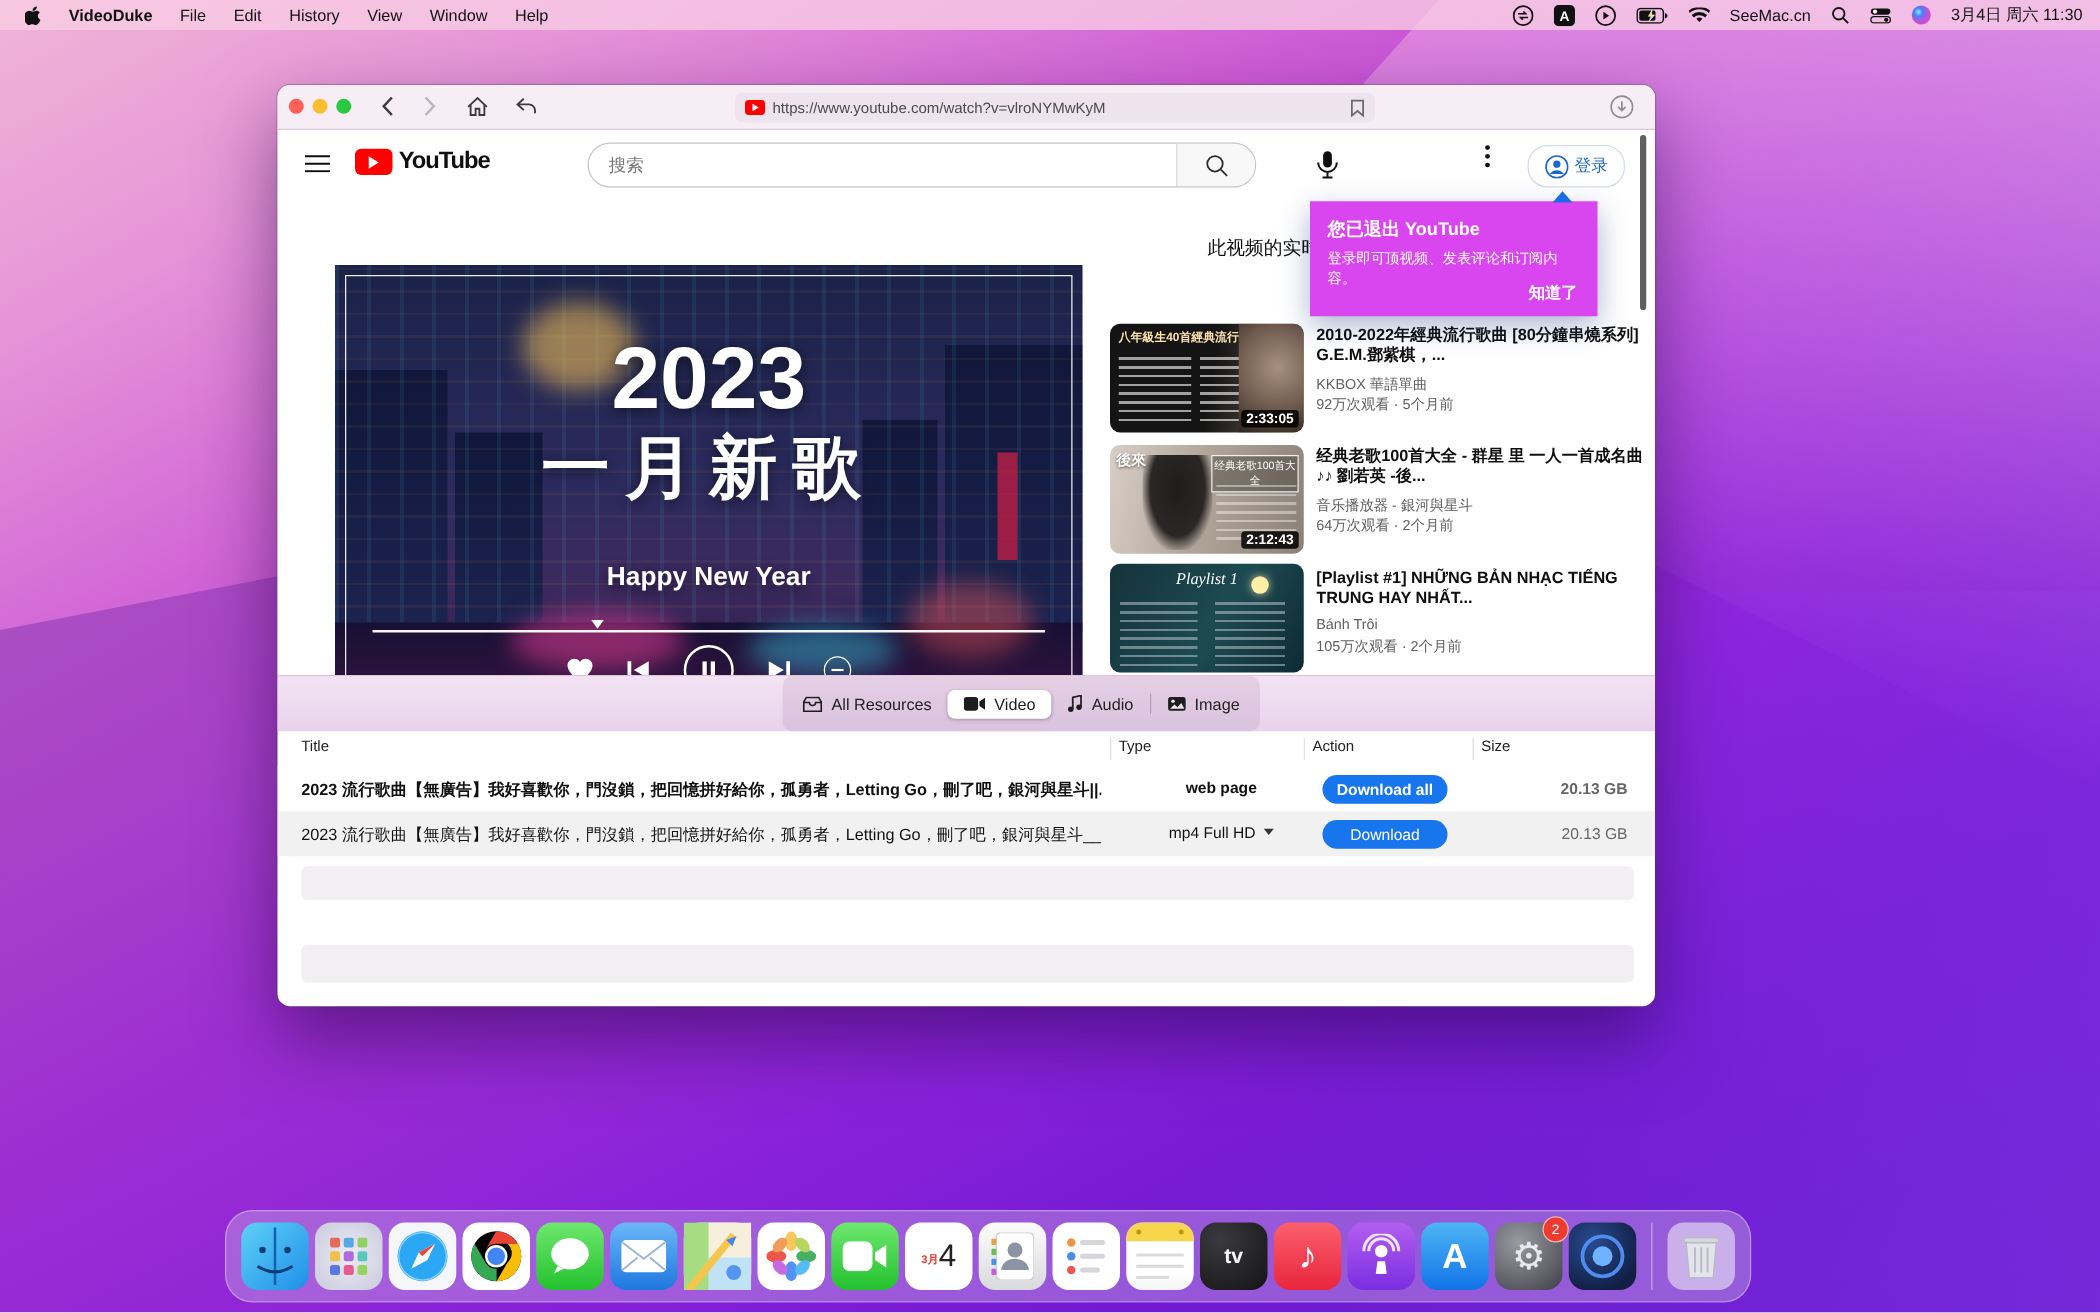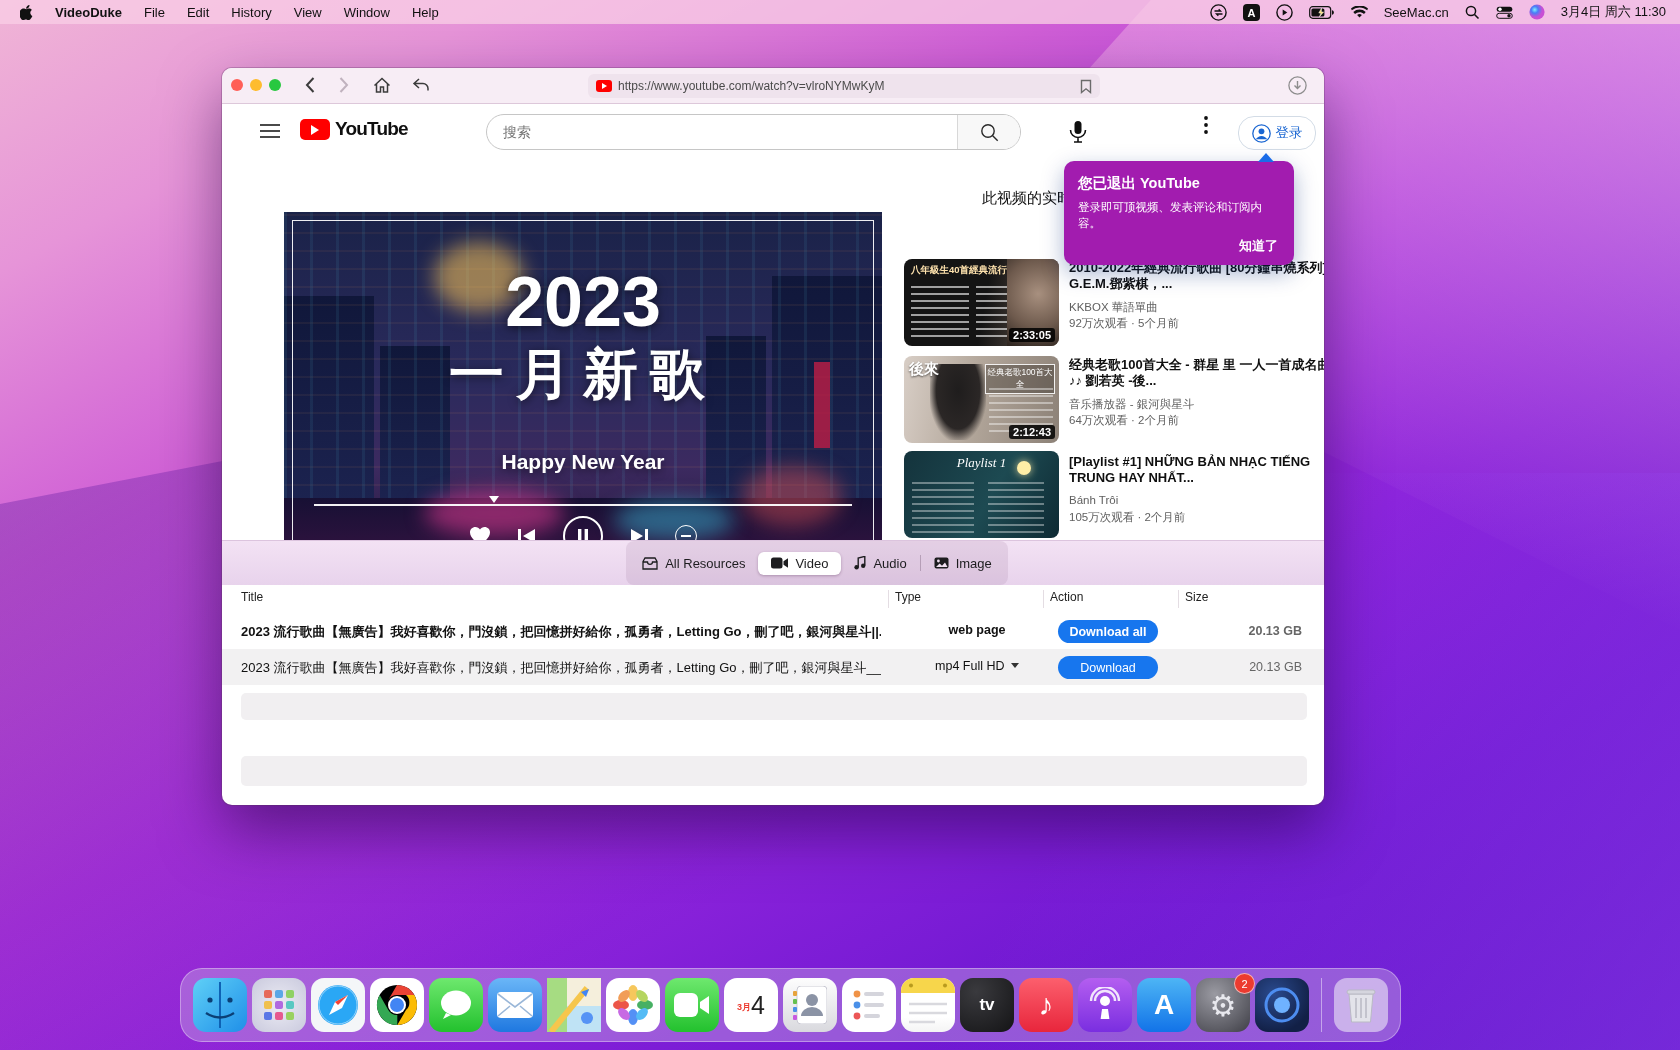--- a/index.html
+++ b/index.html
@@ -29,21 +29,21 @@
     box-shadow:0 26px 60px rgba(30,0,60,.5),0 0 0 1px rgba(120,70,120,.35);overflow:hidden;}
   #toolbar{left:0;top:0;width:1102px;height:35px;background:#f7edf5;border-bottom:1px solid #ddc8da;}
   .tl{width:12px;height:12px;border-radius:50%;top:11px;}
   .nav-ico{top:5px;width:24px;height:24px;display:flex;align-items:center;justify-content:center;color:#4a4a4a;}
   #urlbar{left:366px;top:6px;width:512px;height:24px;background:#efe3ed;border-radius:6px;
     display:flex;align-items:center;padding:0 8px;box-sizing:border-box;gap:6px;}
   #urlbar .yt-fav{width:16px;height:12px;background:#f00;border-radius:3px;position:relative;flex:0 0 auto;}
   #urlbar .yt-fav::after{content:"";position:absolute;left:6px;top:3px;border-left:5px solid #fff;border-top:3px solid transparent;border-bottom:3px solid transparent;}
   #urlbar .url{font-size:12px;color:#4b4b4b;white-space:nowrap;overflow:hidden;flex:1;}
   
-  #ytpage{left:0;top:36px;width:1102px;height:436px;background:#fff;overflow:hidden;margin-left:16px;}
+  #ytpage{left:0;top:36px;width:1102px;height:436px;background:#fff;overflow:hidden;}
   #ytlogo-box{width:30px;height:21px;background:#f00;border-radius:5px;position:relative;}
   #ytlogo-box::after{content:"";position:absolute;left:11px;top:6px;border-left:8px solid #fff;border-top:5px solid transparent;border-bottom:5px solid transparent;}
   #ytlogo-text{font-size:19px;font-weight:bold;letter-spacing:-0.8px;color:#0f0f0f;}
   #ytsearch{left:248px;top:10px;width:535px;height:36px;border:1px solid #c6c6c6;border-radius:19px;display:flex;box-sizing:border-box;overflow:hidden;background:#fff;}
   #ytsearch input{border:0;outline:0;flex:1;padding:0 16px;font-size:14px;font-family:inherit;color:#0f0f0f;background:transparent;}
   #ytsearch .loupe{width:62px;background:#f8f8f8;border-left:1px solid #d8d8d8;display:flex;align-items:center;justify-content:center;}
   .signin{left:1000px;top:12px;width:76px;height:32px;border:1px solid #d3dce6;border-radius:16px;display:flex;align-items:center;justify-content:center;gap:5px;color:#1a66d2;font-size:13.5px;background:#fff;}
   
   #player{left:46px;top:108px;width:598px;height:364px;overflow:hidden;background:linear-gradient(#1a2248 0%,#2a2a5c 45%,#3c2a60 70%,#241637 100%);}
   #player .bld{position:absolute;bottom:70px;background:linear-gradient(#10173a,#1c2350);}
@@ -61,21 +61,21 @@
   .circle-btn{width:40px;height:40px;border:2px solid #fff;border-radius:50%;display:flex;align-items:center;justify-content:center;box-sizing:border-box;}
   .mini-circle{width:22px;height:22px;border:1.5px solid #fff;border-radius:50%;display:flex;align-items:center;justify-content:center;box-sizing:border-box;}
   
   .thumb{left:666px;width:155px;height:87px;border-radius:8px;overflow:hidden;position:absolute;}
   .dur{position:absolute;right:4px;bottom:4px;background:rgba(0,0,0,.85);color:#fff;font-size:11px;font-weight:bold;padding:1px 4px;border-radius:3px;}
   .sg-title{left:831px;width:268px;font-size:13px;line-height:16px;font-weight:bold;color:#0f0f0f;position:absolute;}
   .sg-meta{left:831px;width:268px;font-size:11.5px;color:#606060;position:absolute;}
   .songlist{position:absolute;opacity:.8;
      background:repeating-linear-gradient(0deg,rgba(255,255,255,.75) 0 2px,transparent 2px 7px);}
   
-  #toast{left:826px;top:57px;width:230px;height:104px;background:#a21caf;border-radius:10px;color:#fff;z-index:6;box-shadow:0 8px 22px rgba(0,40,120,.35);}
+  #toast{left:826px;top:57px;width:230px;height:92px;background:#d946ef;border-radius:0;color:#fff;z-index:6;box-shadow:0 8px 22px rgba(0,40,120,.35);}
   #toast .tri{position:absolute;top:-8px;right:20px;width:0;height:0;border-left:8px solid transparent;border-right:8px solid transparent;border-bottom:9px solid #1b6ce8;}
   
   #tabbar{left:0;top:472px;width:1102px;height:44px;background:linear-gradient(#f3e2f4,#e8d3ec);border-top:1px solid #dcc4de;display:flex;justify-content:center;padding-left:44px;}
   #seg{display:flex;align-items:center;background:rgba(150,110,150,.16);border-radius:8px;padding:3px;}
   .seg-item{display:flex;align-items:center;gap:7px;padding:4px 13px;font-size:13px;color:#1d1d1f;border-radius:6px;}
   .seg-item.sel{background:#fff;box-shadow:0 1px 3px rgba(60,20,60,.3);}
   .seg-sep{width:1px;height:16px;background:rgba(60,30,60,.25);}
   
   .th{position:absolute;font-size:12px;color:#222;}
   .colsep{position:absolute;width:1px;height:18px;background:#e4dde3;top:522px;}
@@ -322,21 +322,21 @@
       <div class="songlist" style="left:72px;top:22px;width:40px;height:56px;"></div>
       <div style="position:absolute;right:0;top:0;width:52px;height:100%;background:radial-gradient(circle at 60% 40%,#a8907f 0%,#6e5a4d 55%,#2a221d 100%);"></div>
       <span class="dur">2:33:05</span>
     </div>
     <div class="sg-title" style="top:156px;height:32px;overflow:hidden;">2010-2022年經典流行歌曲 [80分鐘串燒系列] G.E.M.鄧紫棋，...</div>
     <div class="sg-meta" style="top:196px;">KKBOX 華語單曲</div>
     <div class="sg-meta" style="top:212px;">92万次观看 · 5个月前</div>
 
     <div class="thumb" style="top:252px;background:linear-gradient(100deg,#d8cec6 0%,#b3a79b 45%,#8c8177 100%);">
       <div style="position:absolute;left:26px;top:8px;width:56px;height:76px;background:radial-gradient(ellipse at 50% 35%,#1f1d1d 0%,#2b2726 55%,rgba(60,50,45,0) 75%);"></div>
-      <div style="position:absolute;left:5px;top:4px;font-size:15px;color:#fff;font-weight:bold;text-shadow:0 1px 2px rgba(0,0,0,.6);font-family:Liberation Mono, monospace;">後來</div>
+      <div style="position:absolute;left:5px;top:4px;font-size:12px;color:#fff;font-weight:bold;text-shadow:0 1px 2px rgba(0,0,0,.6);font-family:Liberation Mono, monospace;">後來</div>
       <div style="position:absolute;right:4px;top:8px;width:68px;border:1px solid rgba(255,255,255,.9);background:rgba(40,35,30,.35);color:#fff;font-size:8.5px;text-align:center;padding:2px 0;">经典老歌100首大全</div>
       <div class="songlist" style="right:6px;top:30px;width:64px;height:46px;opacity:.55;"></div>
       <span class="dur">2:12:43</span>
     </div>
     <div class="sg-title" style="top:253px;height:32px;overflow:hidden;">经典老歌100首大全 - 群星 里 一人一首成名曲 ♪♪ 劉若英 -後...</div>
     <div class="sg-meta" style="top:293px;">音乐播放器 - 銀河與星斗</div>
     <div class="sg-meta" style="top:309px;">64万次观看 · 2个月前</div>
 
     <div class="thumb" style="top:347px;background:linear-gradient(120deg,#14333c 0%,#1d4a52 55%,#0e2a33 100%);">
       <div style="position:absolute;left:0;top:4px;width:100%;text-align:center;font-size:13px;color:#fff;font-style:italic;font-family:'Liberation Serif','DejaVu Serif',serif;">Playlist 1</div>

